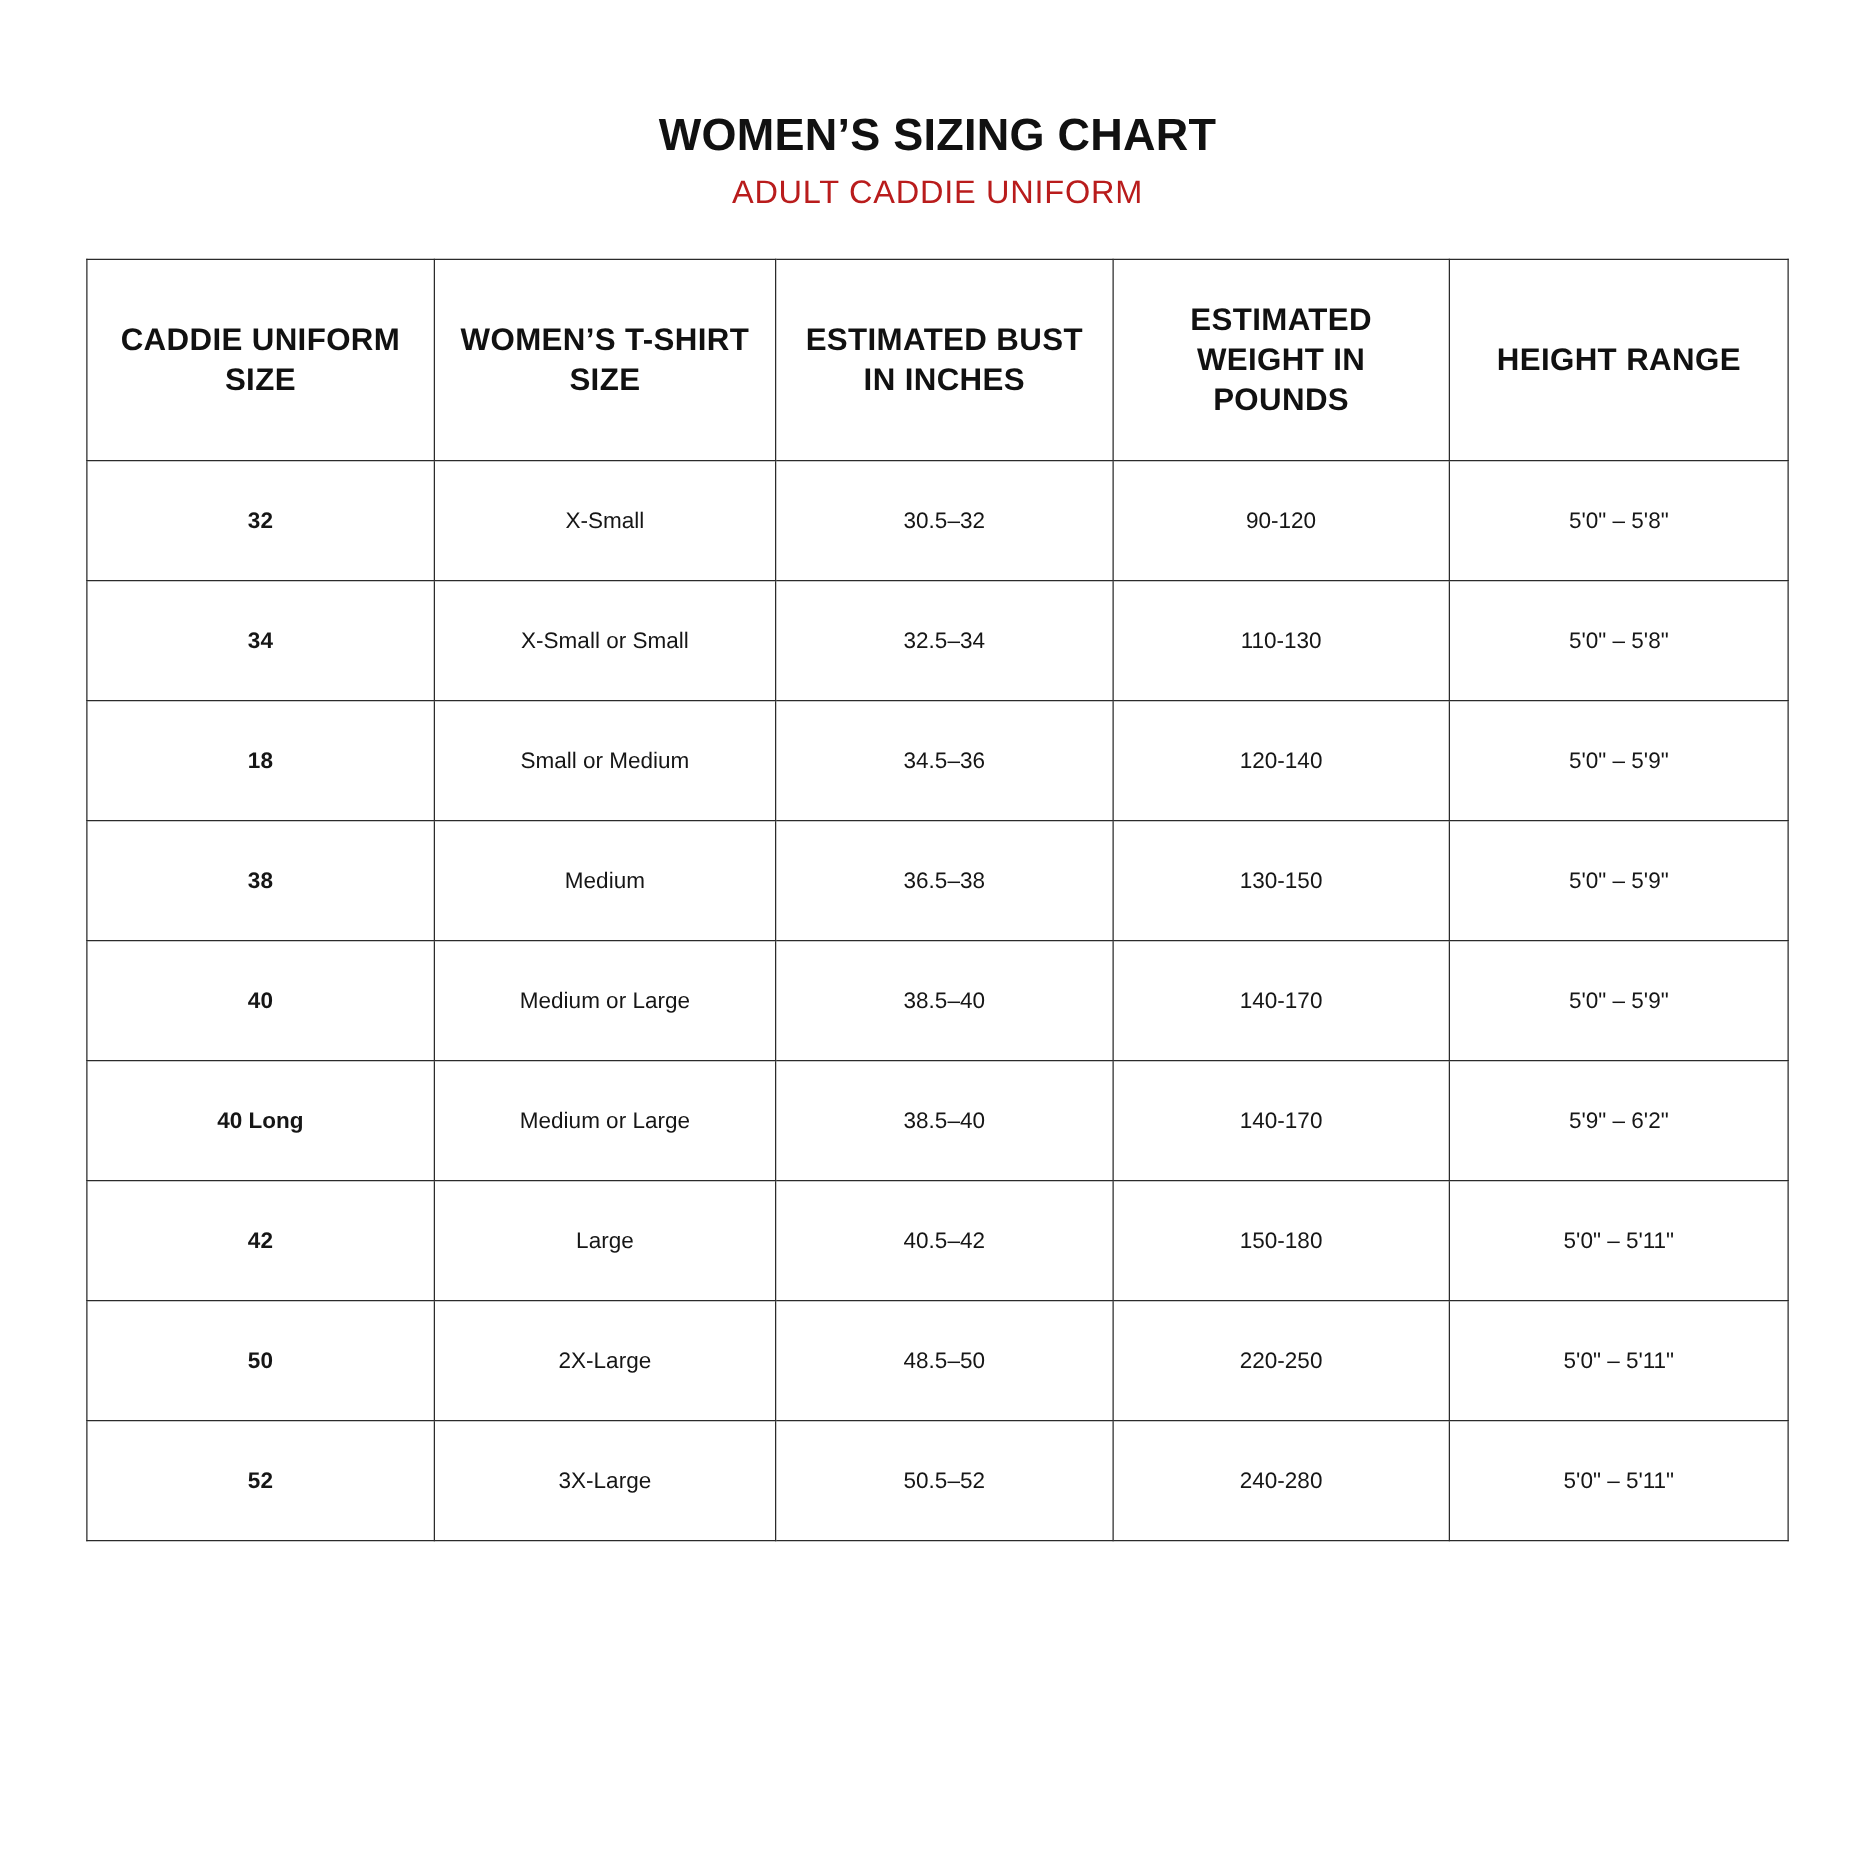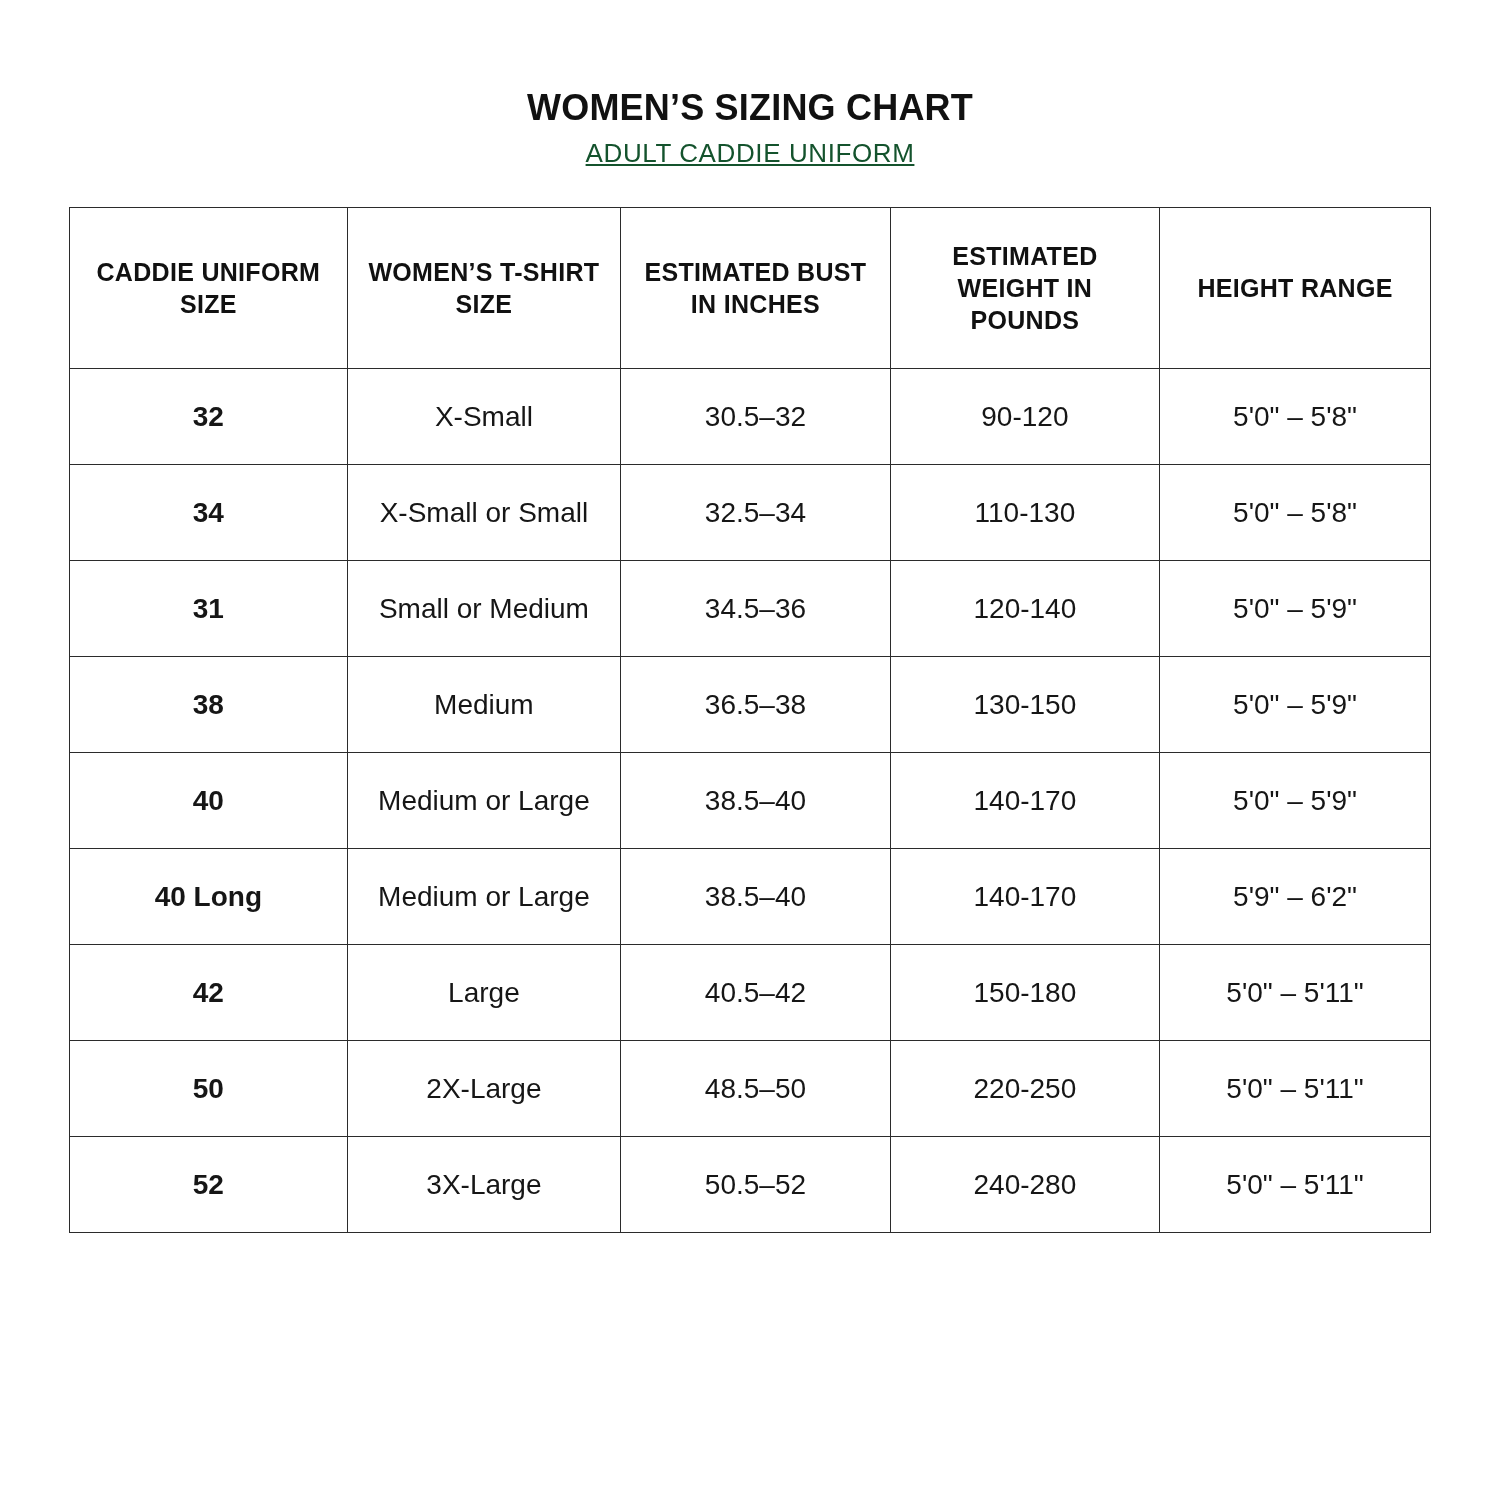--- a/index.html
+++ b/index.html
@@ -30,22 +30,21 @@
     padding-top: 88px;
     line-height: 1.12;
     color: #111111;
   }
   .subtitle {
     text-align: center;
     font-size: 26px;
     font-weight: normal;
     letter-spacing: 0.6px;
     margin: 10px 0 0 0;
-    color: #14532d;
-    text-decoration: underline;
+    color: #b91c1c;
   }
   .table-wrap {
     margin: 38px auto 0 auto;
     width: 1362px;
   }
   table.sizing {
     border-collapse: collapse;
     width: 100%;
     table-layout: fixed;
   }
@@ -59,21 +58,21 @@
     height: 148px;
     font-size: 25px;
     font-weight: bold;
     line-height: 1.28;
     letter-spacing: 0.3px;
     padding: 6px 10px;
     color: #111111;
   }
   table.sizing tbody td {
     height: 87px;
-    font-size: 28px;
+    font-size: 18px;
     font-weight: normal;
     color: #161616;
     padding: 4px 8px;
   }
   table.sizing tbody td.size-col {
     font-weight: bold;
   }
   col.c1 { width: 20.4%; }
   col.c2 { width: 20.1%; }
   col.c3 { width: 19.8%; }
@@ -115,21 +114,21 @@
             <td>5'0" – 5'8"</td>
           </tr>
           <tr>
             <td class="size-col">34</td>
             <td>X-Small or Small</td>
             <td>32.5–34</td>
             <td>110-130</td>
             <td>5'0" – 5'8"</td>
           </tr>
           <tr>
-            <td class="size-col">31</td>
+            <td class="size-col">18</td>
             <td>Small or Medium</td>
             <td>34.5–36</td>
             <td>120-140</td>
             <td>5'0" – 5'9"</td>
           </tr>
           <tr>
             <td class="size-col">38</td>
             <td>Medium</td>
             <td>36.5–38</td>
             <td>130-150</td>

